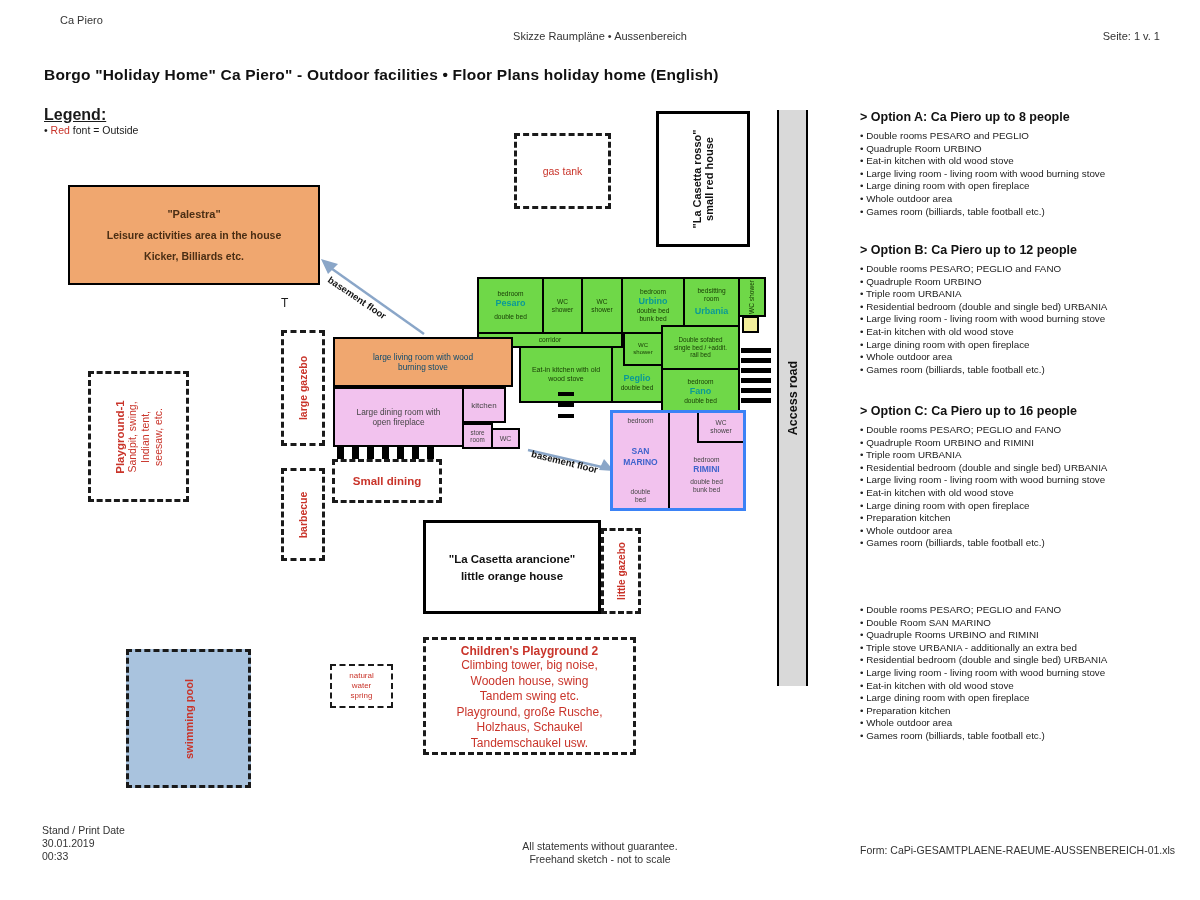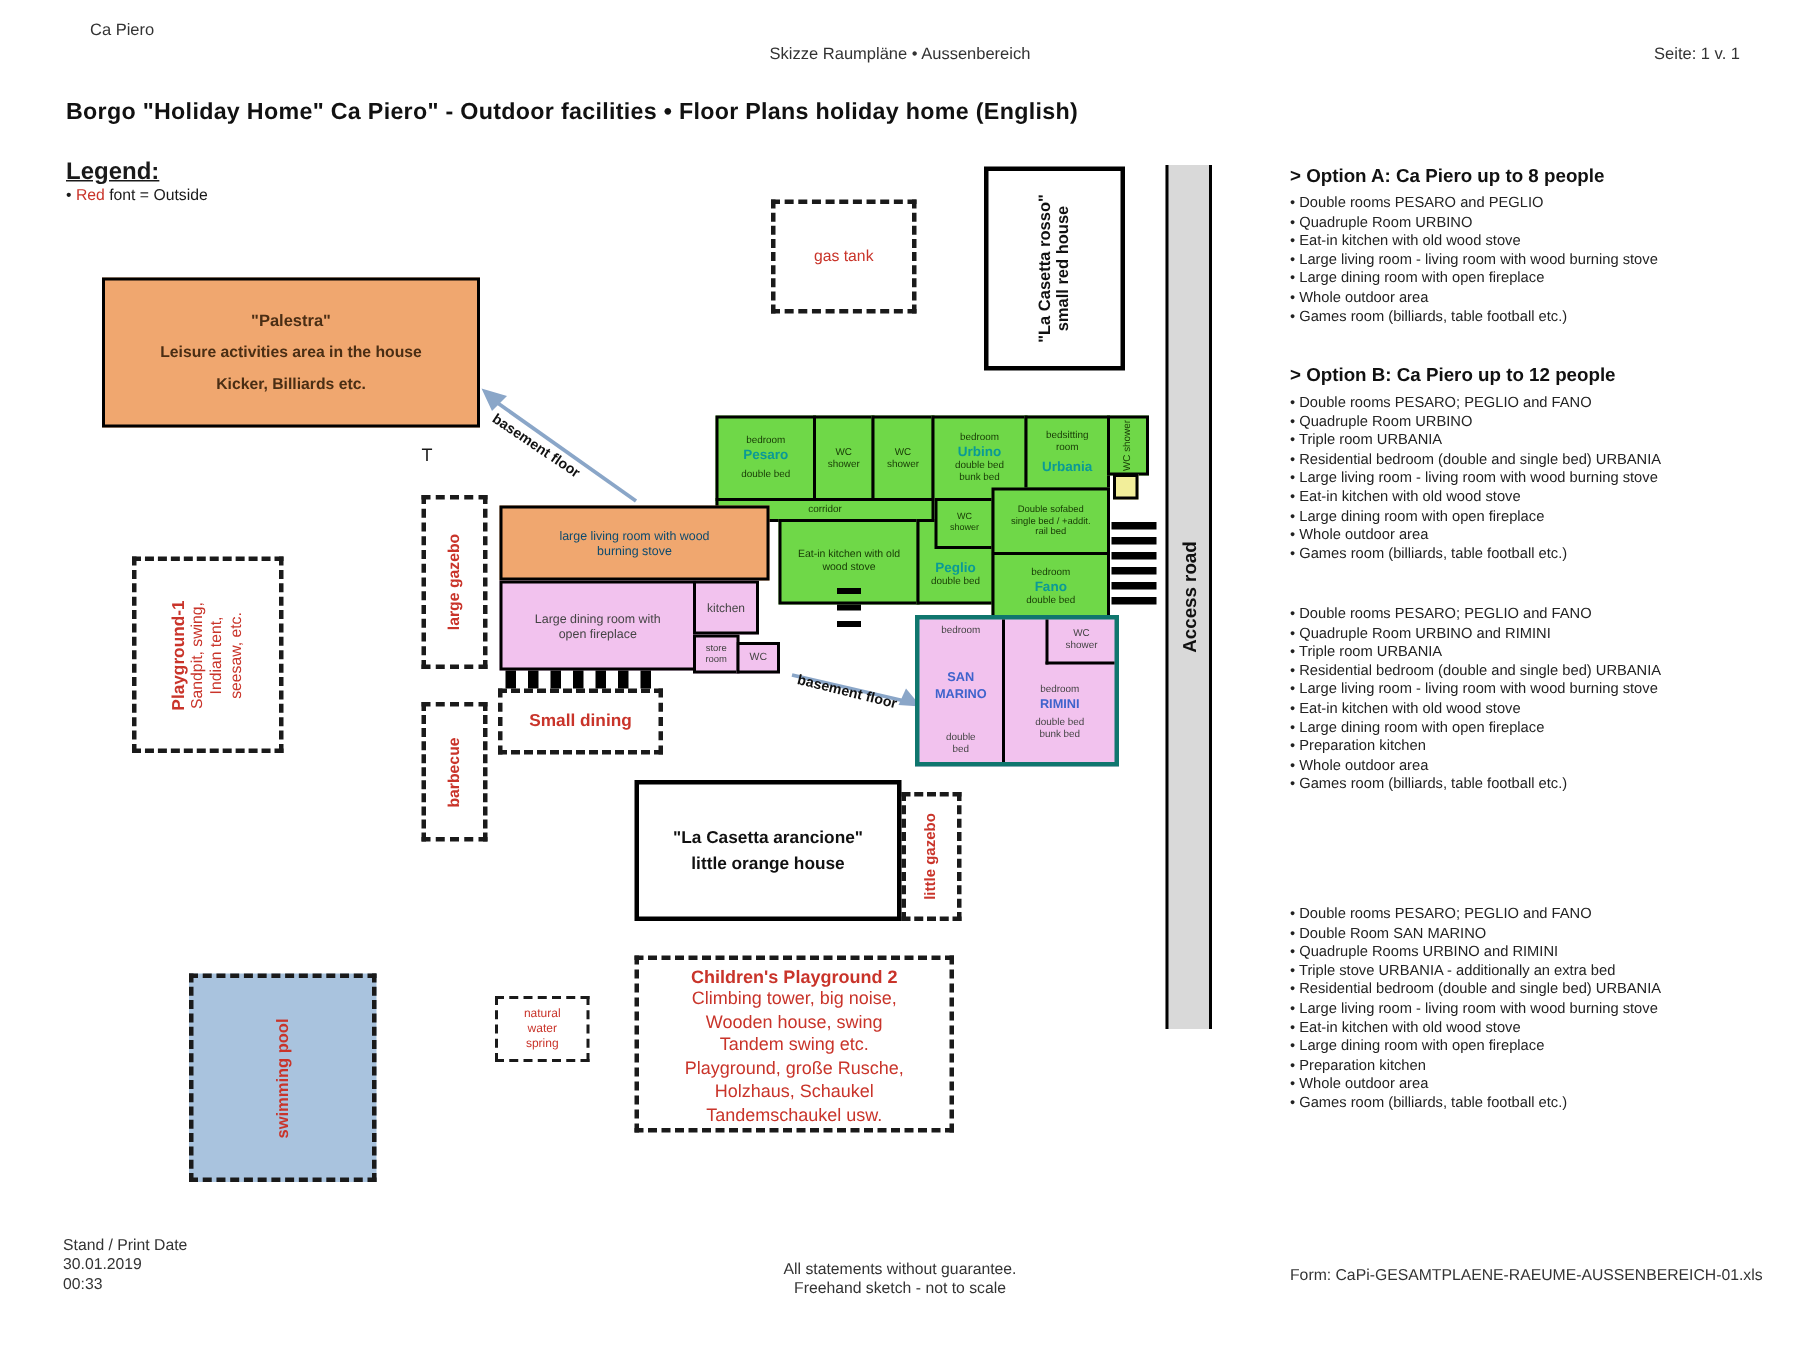--- a/index.html
+++ b/index.html
@@ -175,21 +175,21 @@
   <polygon points="3,3 20,8 10,18" fill="#8aa6c8"></polygon>
 </svg>
 <div class="abs basement" style="left:332px;top:274px;transform:rotate(34deg);">basement floor</div>
 
 <svg class="abs" style="left:524px;top:444px;" width="92" height="34">
   <line x1="4" y1="6" x2="82" y2="24" stroke="#8aa6c8" stroke-width="2.5"></line>
   <polygon points="90,27 75,26 80,15" fill="#8aa6c8"></polygon>
 </svg>
 <div class="abs basement" style="left:533px;top:448px;transform:rotate(14deg);">basement floor</div>
 
-<div class="abs" style="left:610px;top:410px;width:136px;height:101px;background:#f2c2ee;border:3px solid #0f766e;">
+<div class="abs" style="left:610px;top:410px;width:136px;height:101px;background:#f2c2ee;border:3px solid #3b82f6;">
   <div class="abs" style="left:0;top:0;width:57px;height:95px;border-right:2px solid #000;display:flex;flex-direction:column;align-items:center;justify-content:space-between;padding:4px 0;text-align:center;">
     <div class="rsm" style="color:#444;">bedroom</div>
     <div class="bname" style="width:50px;">SAN MARINO</div>
     <div class="rsm" style="color:#444;width:32px;">double bed</div>
   </div>
   <div class="abs ctr" style="left:84px;top:0;width:46px;height:30px;border-left:2px solid #000;border-bottom:2px solid #000;">
     <div class="rsm" style="color:#444;width:30px;">WC shower</div>
   </div>
   <div class="abs ctr" style="left:57px;top:30px;width:73px;height:64px;">
     <div class="rsm" style="color:#444;">bedroom</div>
@@ -261,20 +261,21 @@
       <div class="bullet">Triple room URBANIA</div>
       <div class="bullet">Residential bedroom (double and single bed) URBANIA</div>
       <div class="bullet">Large living room - living room with wood burning stove</div>
       <div class="bullet">Eat-in kitchen with old wood stove</div>
       <div class="bullet">Large dining room with open fireplace</div>
       <div class="bullet">Whole outdoor area</div>
       <div class="bullet">Games room (billiards, table football etc.)</div>
     </div>
 </div>
 <div class="abs" style="left:860px;top:404px;width:330px;">
+  <div class="opt-h">&gt; Option C: Ca Piero up to 16 people</div>
   <div>
       <div class="bullet">Double rooms PESARO; PEGLIO and FANO</div>
       <div class="bullet">Quadruple Room URBINO and RIMINI</div>
       <div class="bullet">Triple room URBANIA</div>
       <div class="bullet">Residential bedroom (double and single bed) URBANIA</div>
       <div class="bullet">Large living room - living room with wood burning stove</div>
       <div class="bullet">Eat-in kitchen with old wood stove</div>
       <div class="bullet">Large dining room with open fireplace</div>
       <div class="bullet">Preparation kitchen</div>
       <div class="bullet">Whole outdoor area</div>

